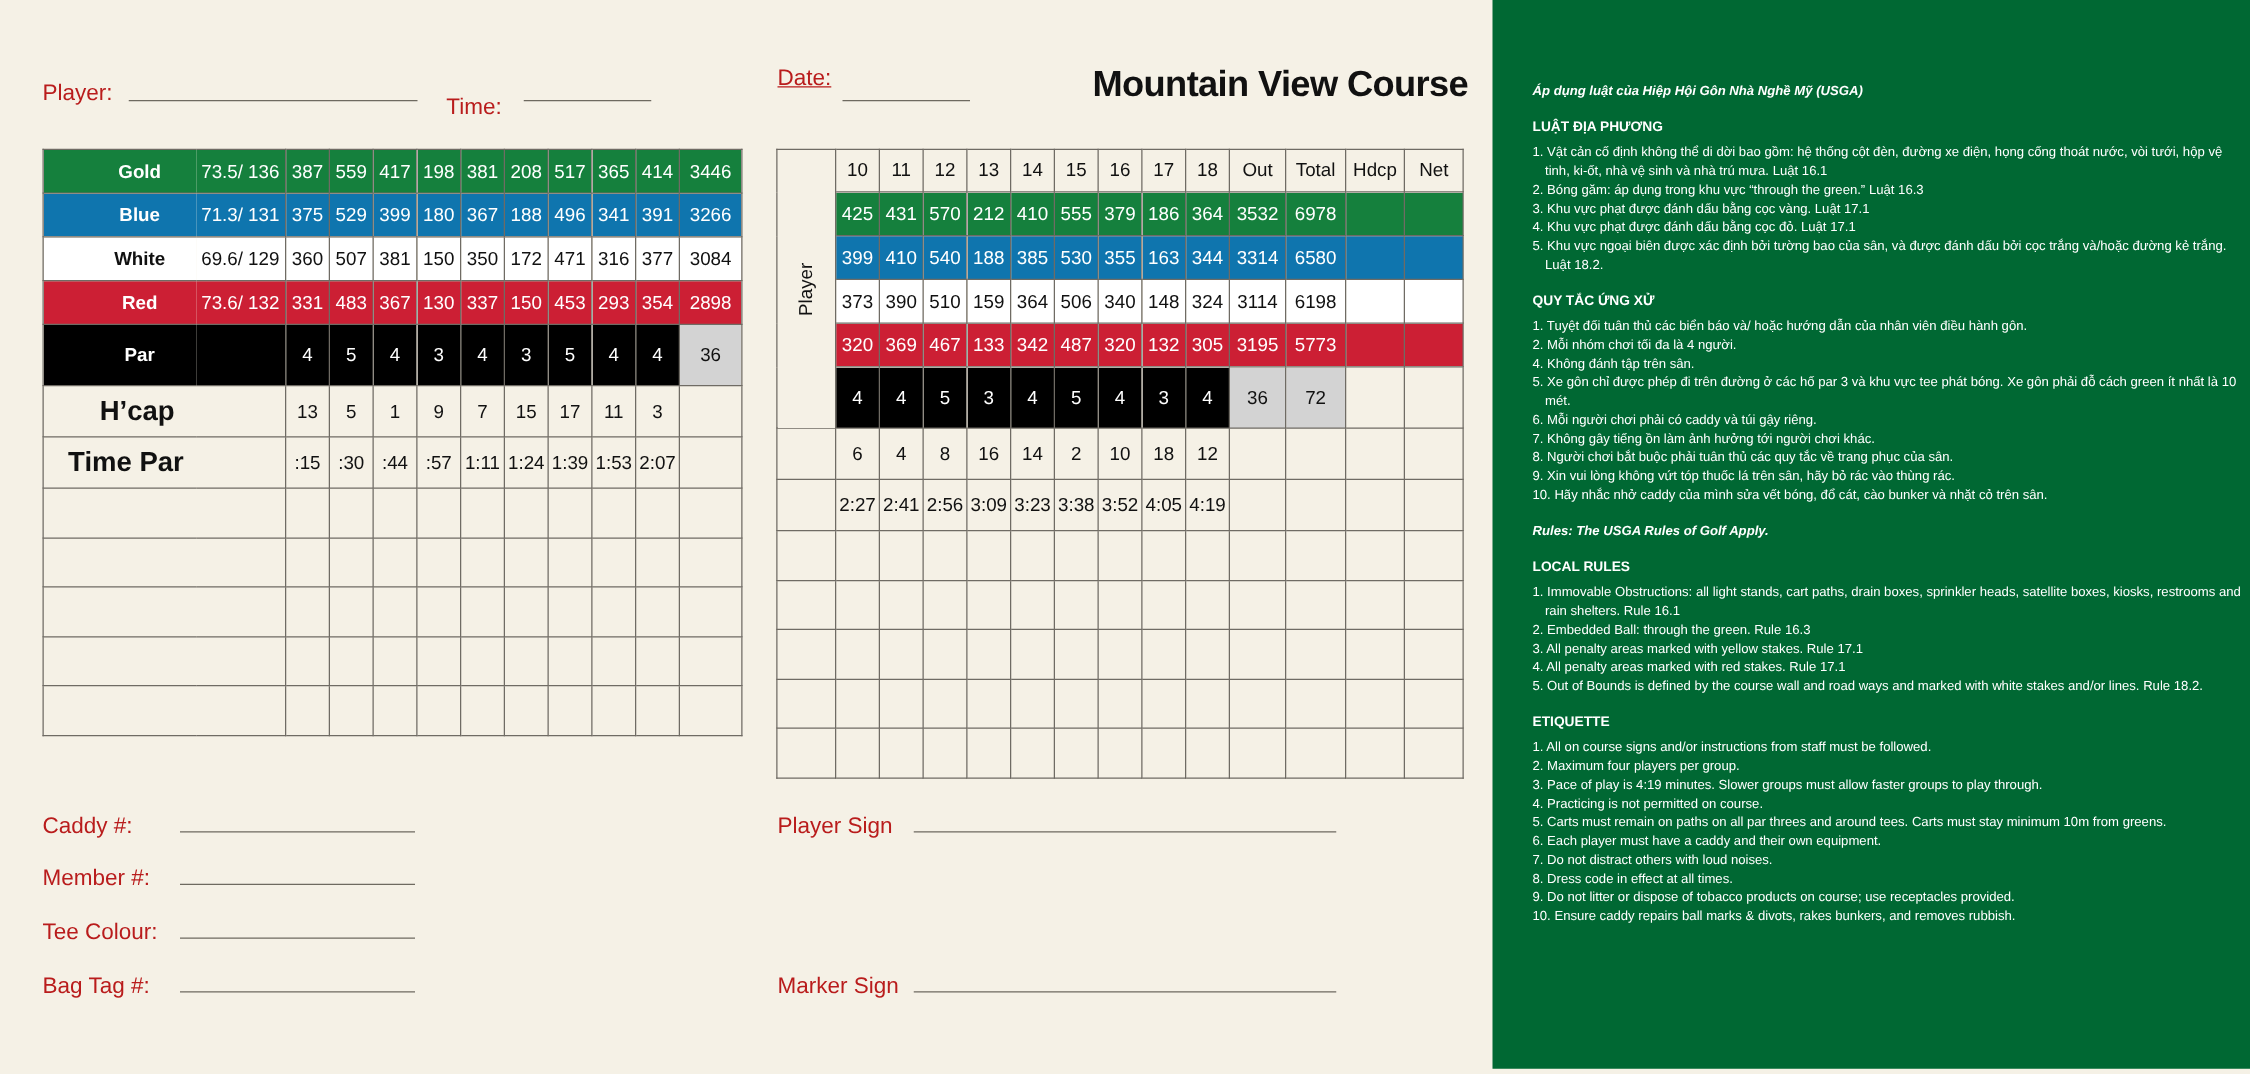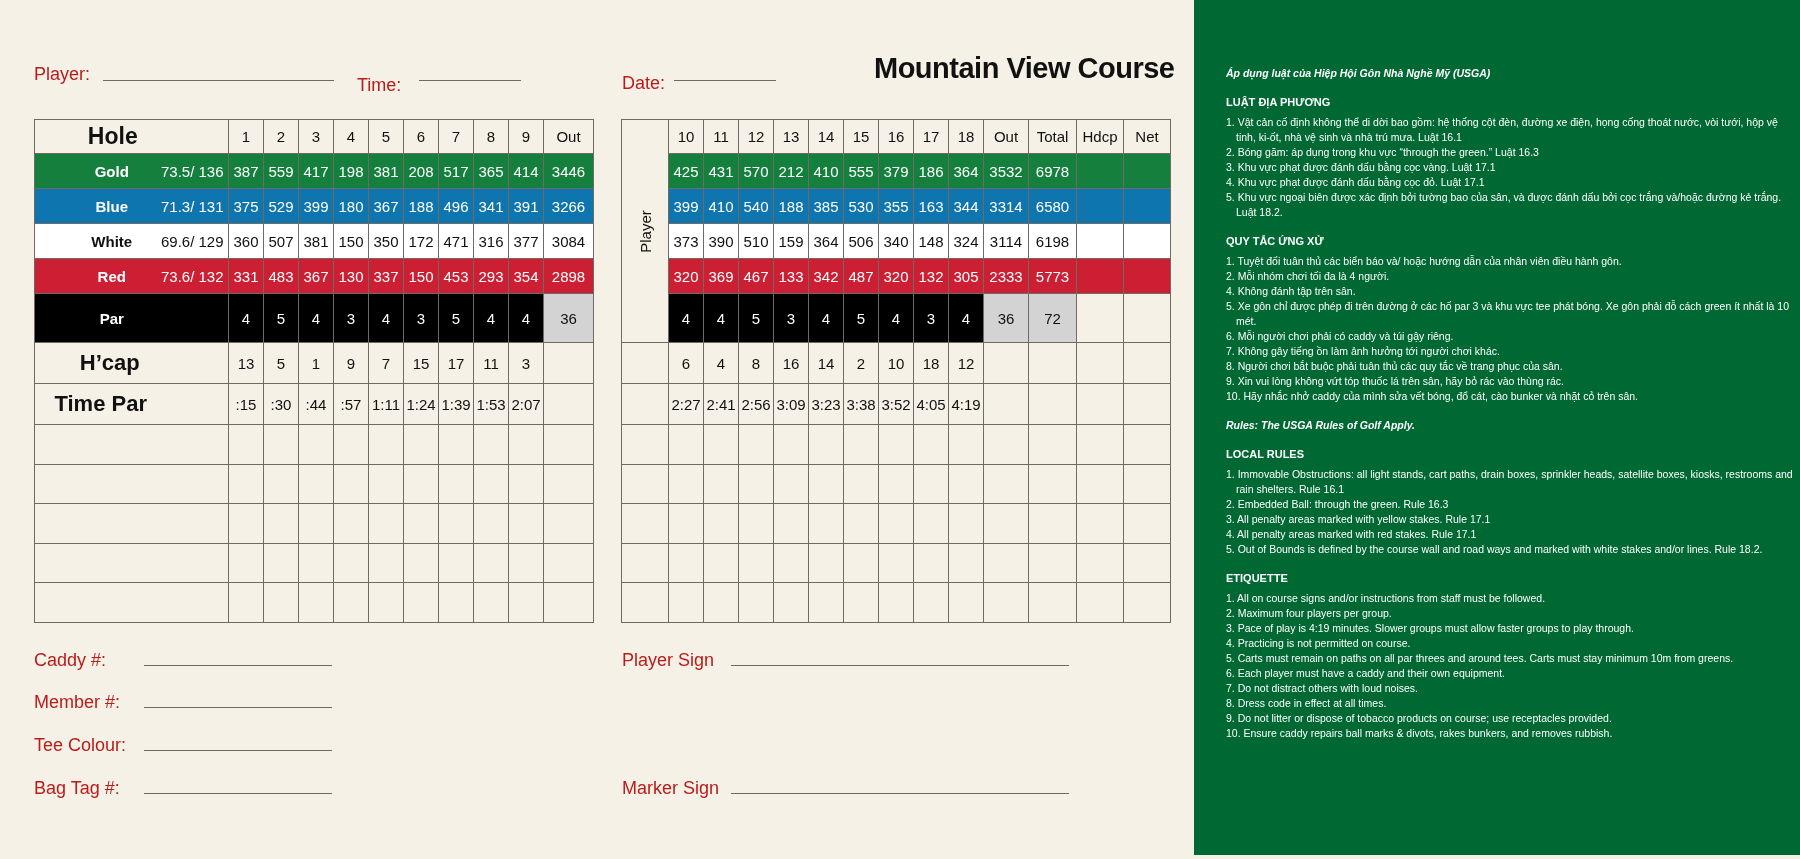--- a/index.html
+++ b/index.html
@@ -44,54 +44,40 @@
   .rules li { padding-left: 10px; text-indent: -10px; }
   .rules .italic-rule { font-style: italic; font-weight: bold; margin-bottom: 14px; }
 </style>
 </head>
 <body>
 
 <span class="field-label" style="left:34px;top:64px;">Player:</span>
 <div class="field-line" style="left:103px;top:80px;width:231px;"></div>
 <span class="field-label" style="left:357px;top:75px;">Time:</span>
 <div class="field-line" style="left:419px;top:80px;width:102px;"></div>
-<span class="field-label" style="left:622px;top:73px;">Date:</span>
+<span class="field-label" style="left:622px;top:52px;text-decoration:underline;">Date:</span>
 <div class="field-line" style="left:674px;top:80px;width:102px;"></div>
 <div class="course-title">Mountain View Course</div>
 
 <table class="card" style="left:34px;top:119px;width:559px;">
   <colgroup>
     <col style="width:122px">
       <col style="width:72px">
     <col style="width:35px">
       <col style="width:35px">
       <col style="width:35px">
       <col style="width:35px">
       <col style="width:35px">
       <col style="width:35px">
       <col style="width:35px">
       <col style="width:35px">
       <col style="width:35px">
     <col style="width:50px">
   </colgroup>
   <tbody>
-      <tr class="row-hole">
-    <td class="tee-name">Hole</td>
-    <td class="tee-rating"></td>
-    <td>1</td>
-    <td>2</td>
-    <td>3</td>
-    <td>4</td>
-    <td>5</td>
-    <td>6</td>
-    <td>7</td>
-    <td>8</td>
-    <td>9</td>
-    <td>Out</td>
-  </tr>
   <tr class="row-gold">
     <td class="tee-name">Gold</td>
     <td class="tee-rating">73.5/ 136</td>
     <td>387</td>
     <td>559</td>
     <td>417</td>
     <td>198</td>
     <td>381</td>
     <td>208</td>
     <td>517</td>
@@ -333,21 +319,21 @@
   <tr class="row-red">
     <td>320</td>
     <td>369</td>
     <td>467</td>
     <td>133</td>
     <td>342</td>
     <td>487</td>
     <td>320</td>
     <td>132</td>
     <td>305</td>
-    <td>2333</td>
+    <td>3195</td>
     <td>5773</td>
     <td></td>
         <td></td>
   </tr>
   <tr class="row-par">
     <td>4</td>
     <td>4</td>
     <td>5</td>
     <td>3</td>
     <td>4</td>

